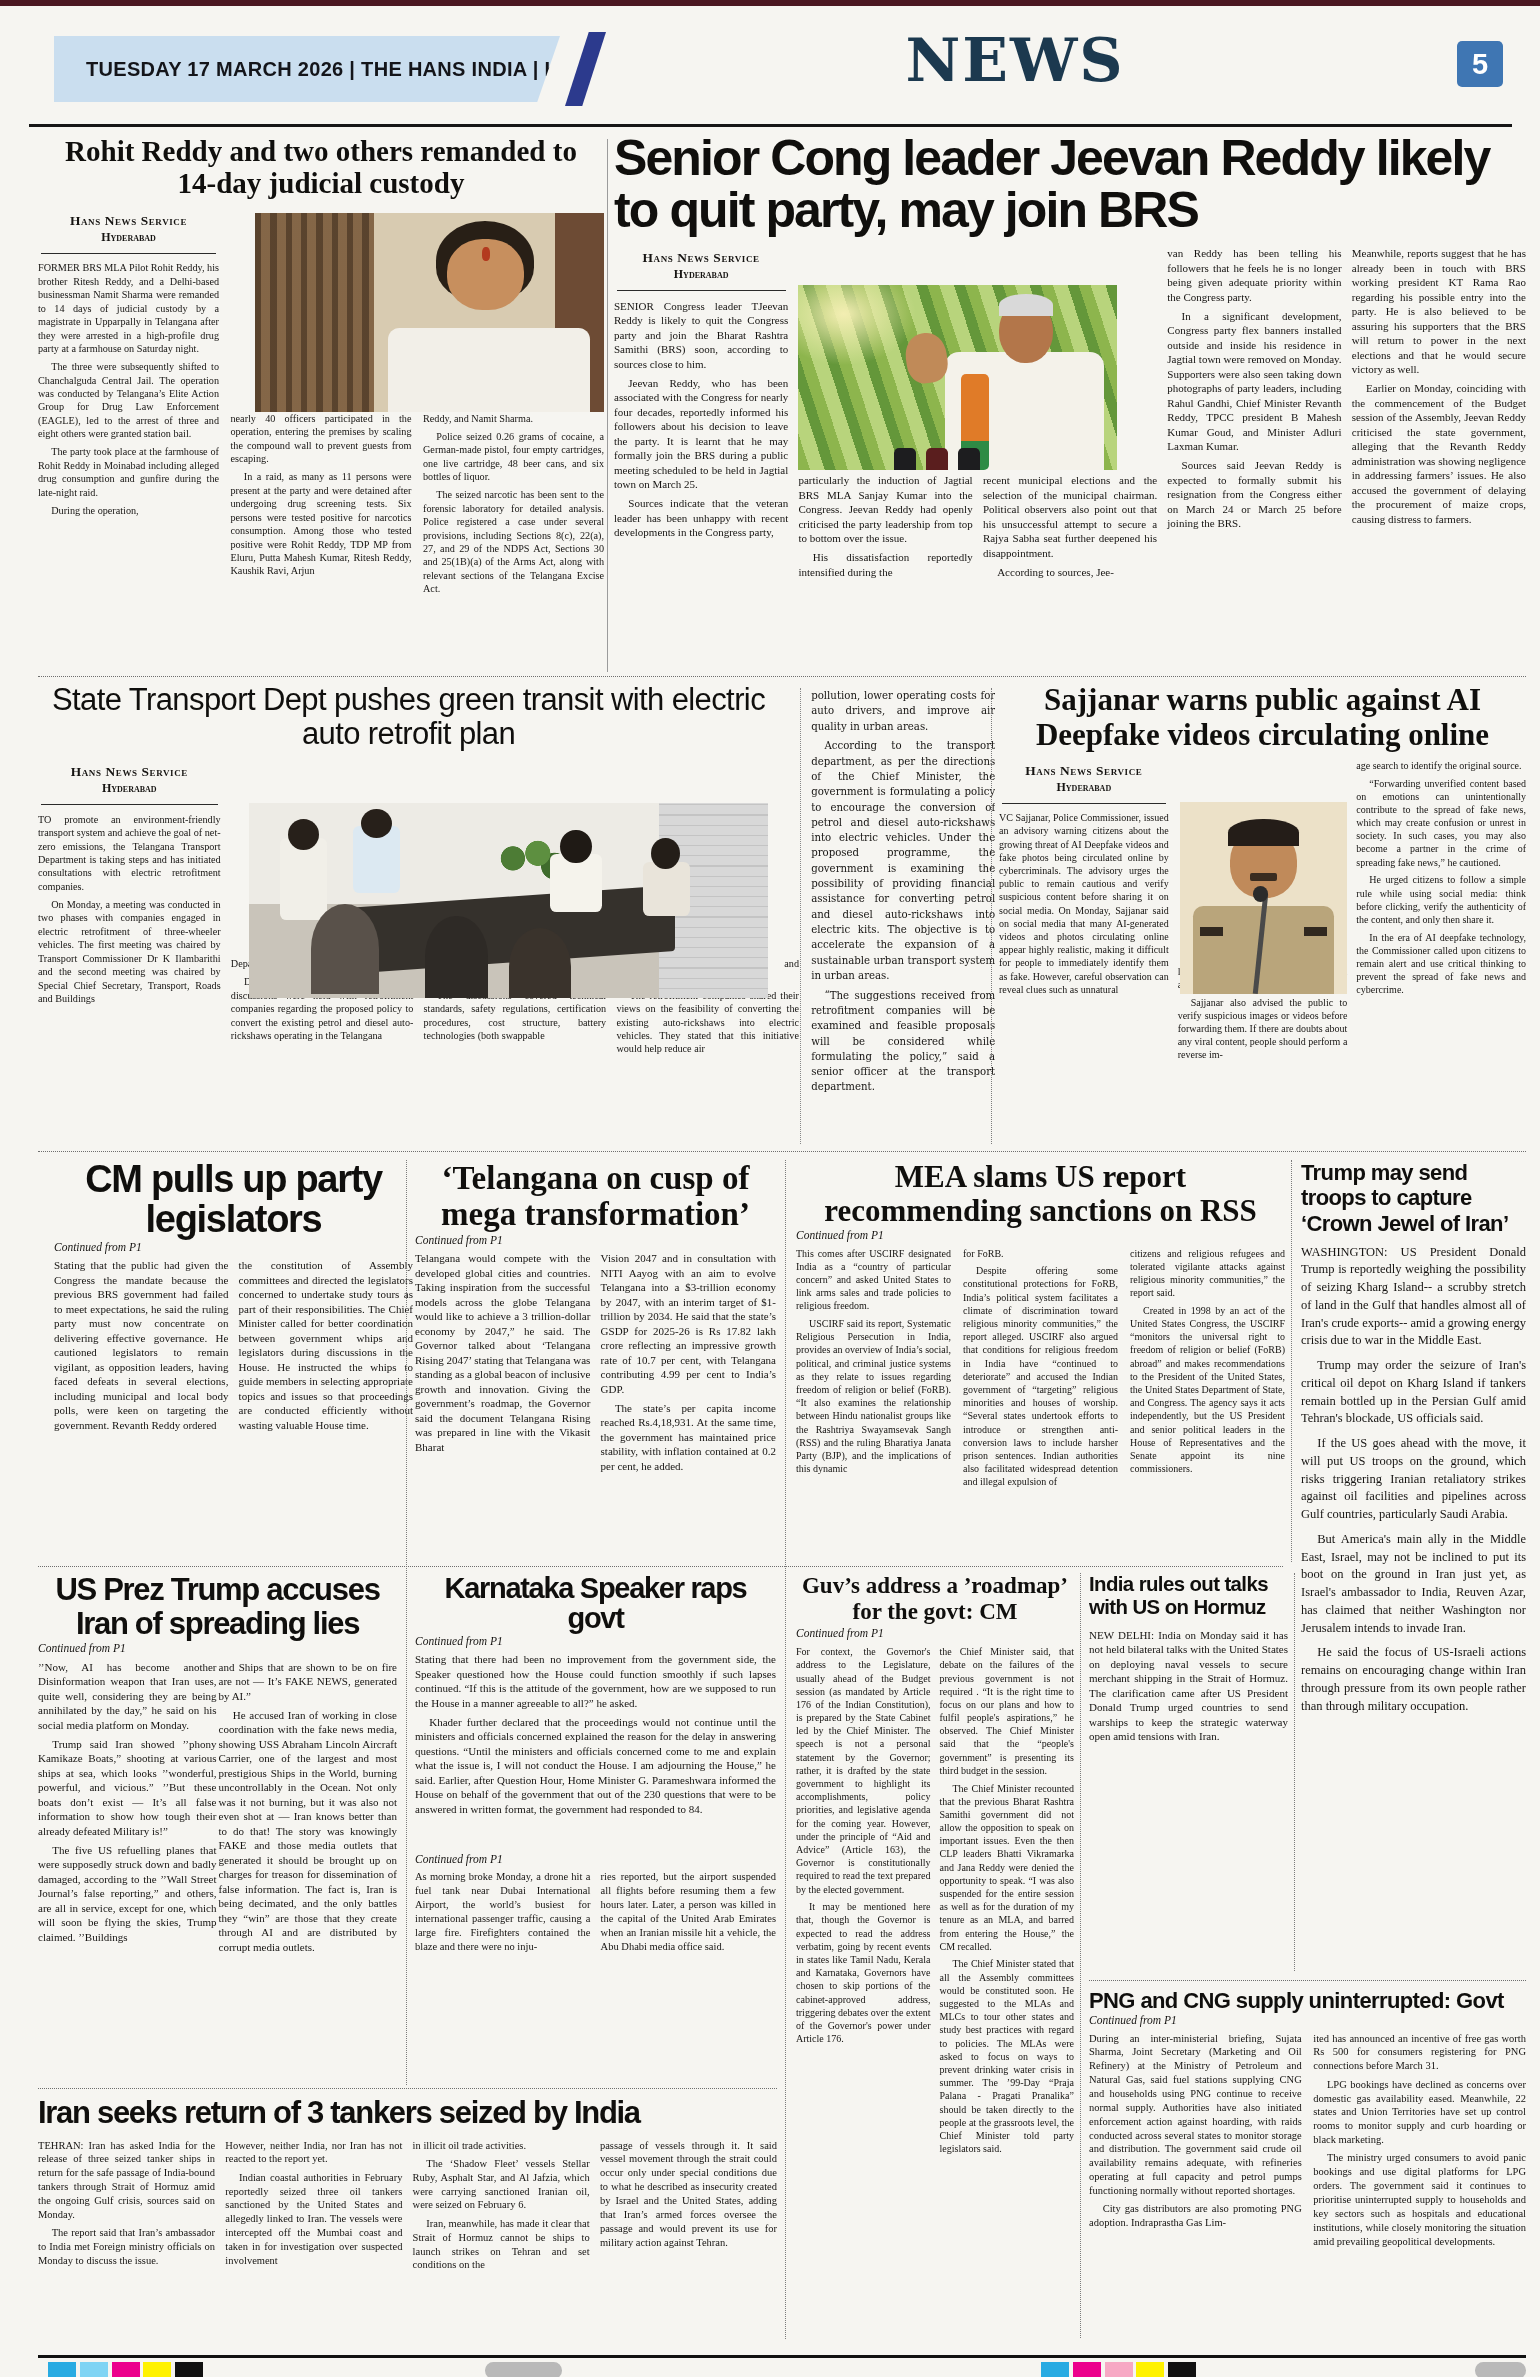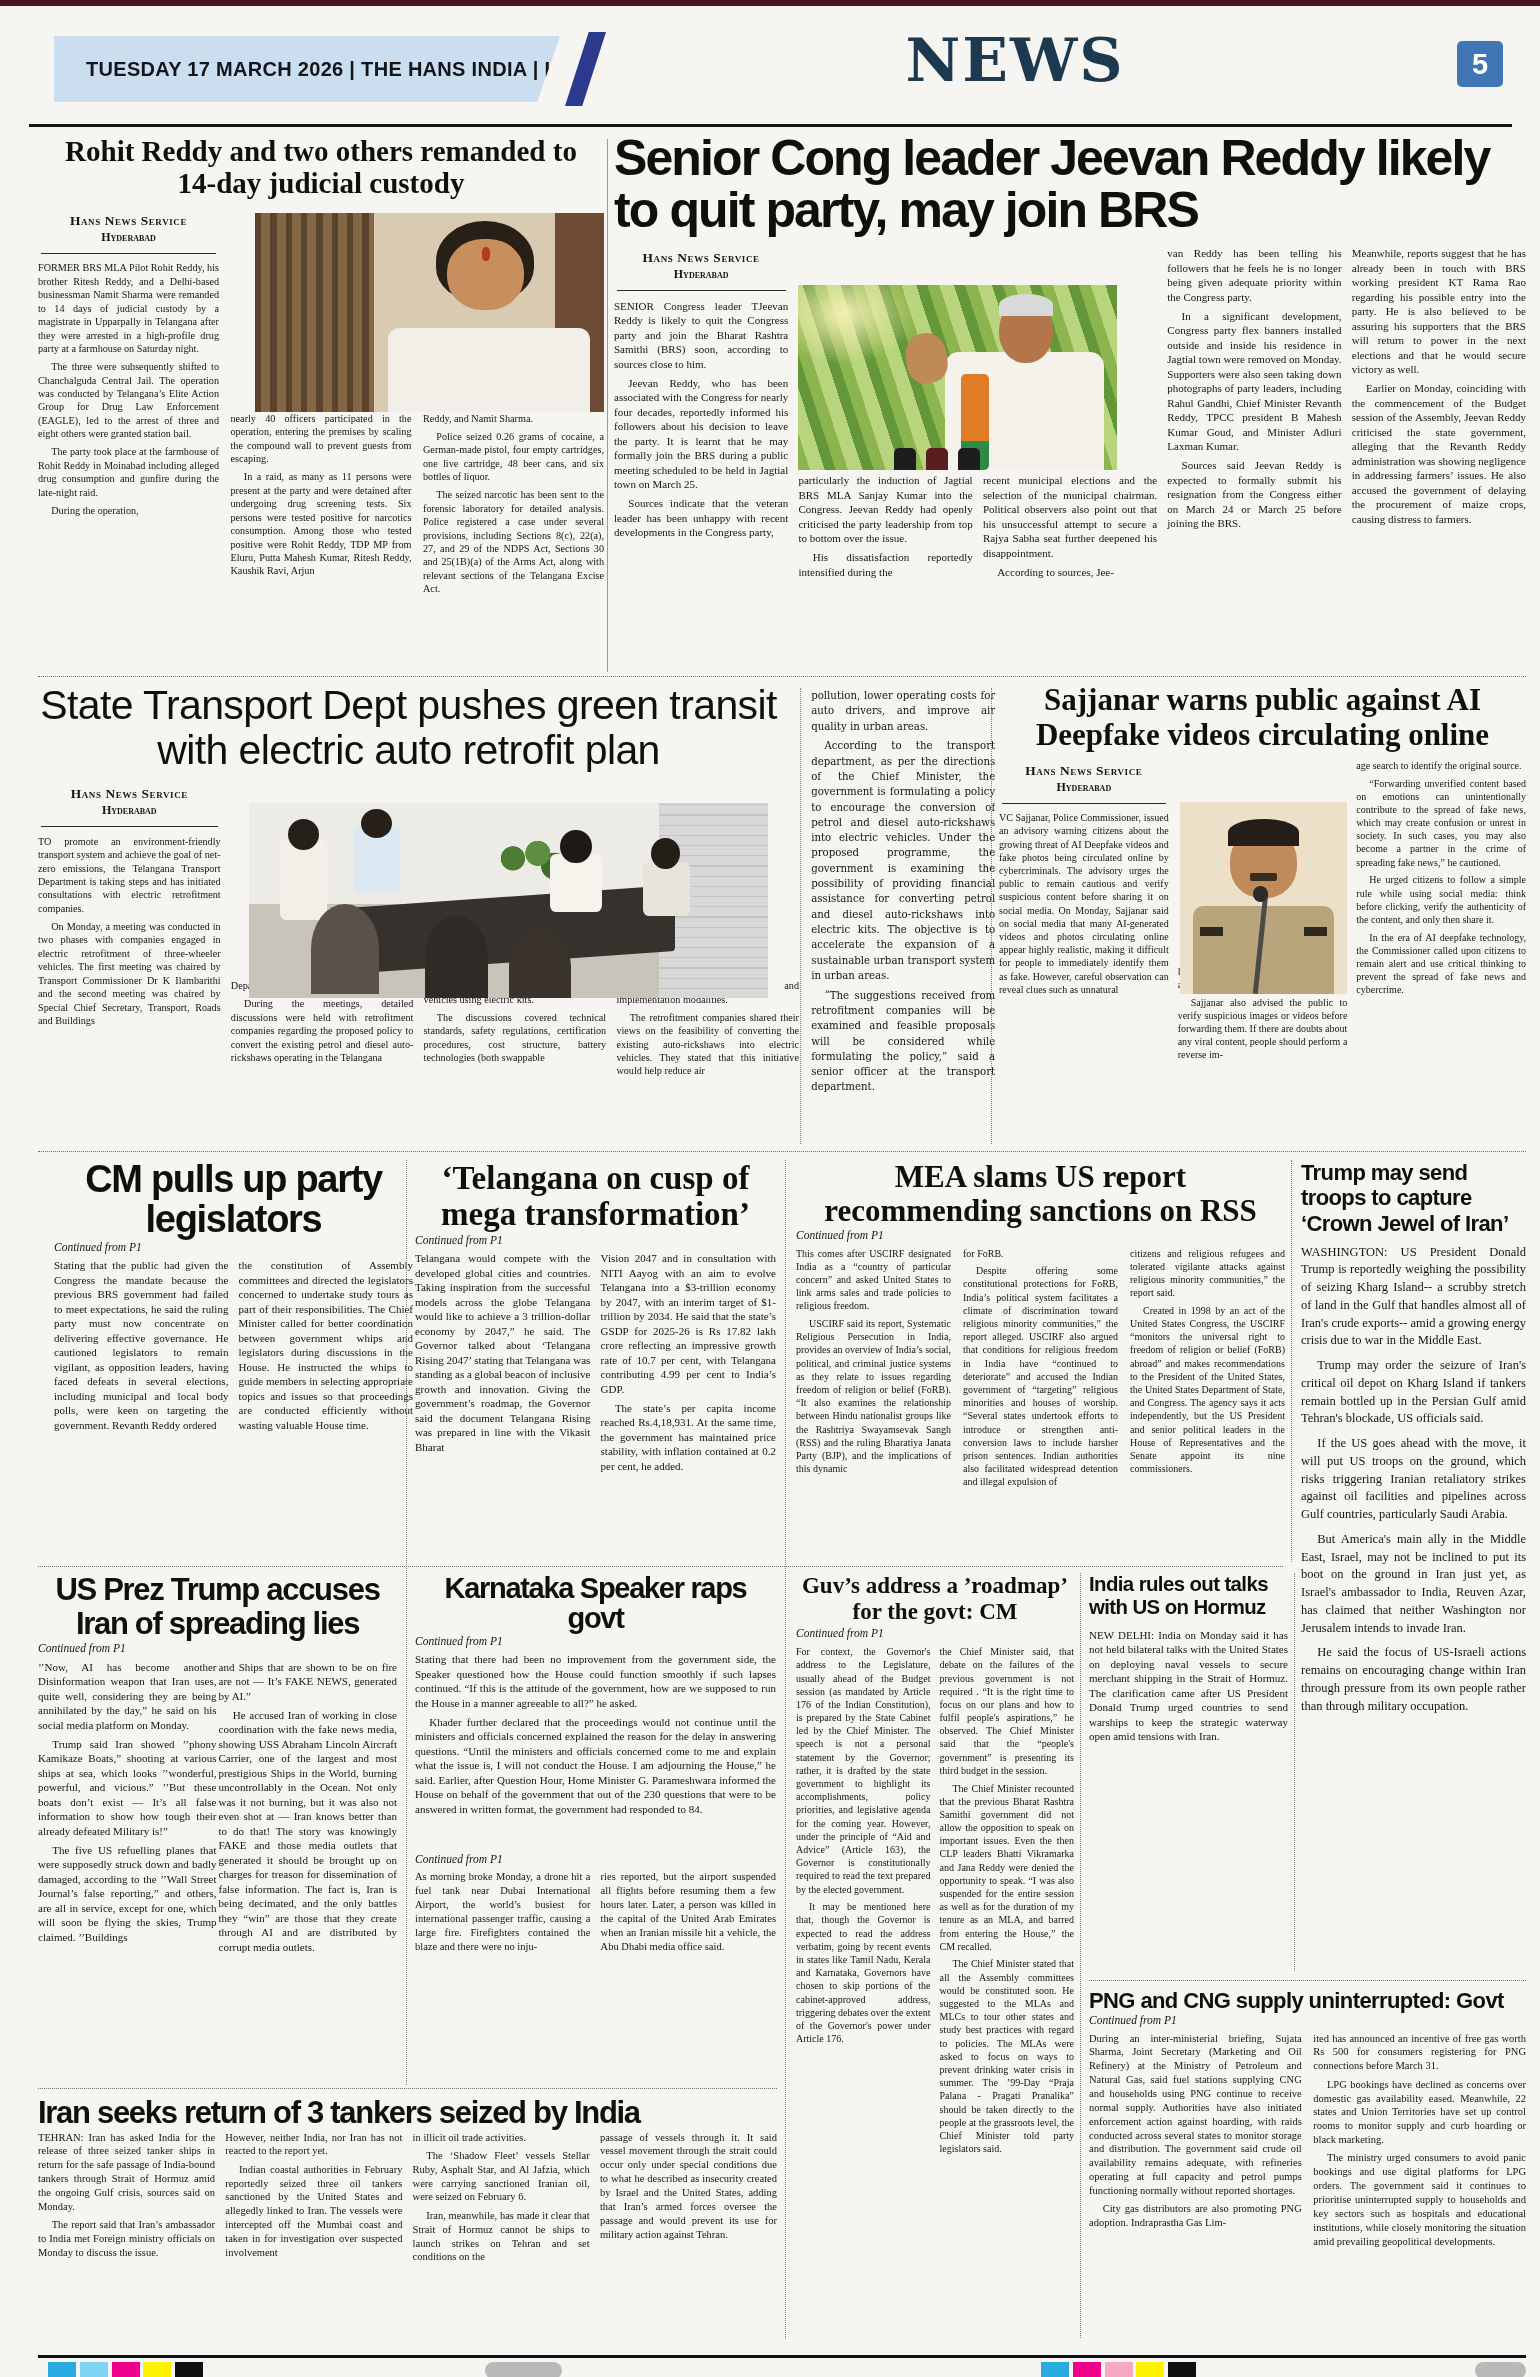--- a/index.html
+++ b/index.html
@@ -187,21 +187,21 @@
         <div class="hand"></div>
         <div class="mic1"></div>
         <div class="mic2"></div>
         <div class="mic3"></div>
     </div>
   </section>
 
   <div class="hdot" style="left:38px;top:676px;width:1488px"></div>
 
   <section class="art fs16" style="left:38px;top:683px;width:761px;height:464px">
-    <h2 class="hl sanslight" style="font-size:41px;line-height:1.1;width:741px">State Transport Dept pushes green transit with electric auto retrofit plan</h2>
+    <h2 class="hl sanslight" style="font-size:31px;line-height:1.1;width:741px">State Transport Dept pushes green transit with electric auto retrofit plan</h2>
     <div class="body" style="gap:10.2px">
       <div class="col">
         <div class="byline">
           <div class="agency">Hans News Service</div>
           <div class="city">Hyderabad</div>
         </div>
         <div class="paras">
             <p>TO promote an environment-friendly transport system and achieve the goal of net-zero emissions, the Telangana Transport Department is taking steps and has initiated consultations with electric retrofitment companies.</p>
             <p>On Monday, a meeting was conducted in two phases with companies engaged in electric retrofitment of three-wheeler vehicles. The first meeting was chaired by Transport Commissioner Dr K Ilambarithi and the second meeting was chaired by Special Chief Secretary, Transport, Roads and Buildings</p>
           </div>
@@ -480,21 +480,21 @@
             <p>The ministry urged consumers to avoid panic bookings and use digital platforms for LPG orders. The government said it continues to prioritise uninterrupted supply to households and key sectors such as hospitals and educational institutions, while closely monitoring the situation amid prevailing geopolitical developments.</p>
           </div>
         </div>
     </div>
   </section>
 
   <div class="hdot" style="left:38px;top:2088px;width:739px"></div>
 
   <section class="art fs165" style="left:38px;top:2097px;width:739px;height:245px">
     <h2 class="hl sans" style="font-size:31px;line-height:1.05;text-align:left">Iran seeks return of 3 tankers seized by India</h2>
-    <div class="body" style="gap:10.2px;margin-top:1px">
+    <div class="body" style="gap:10.2px;margin-top:9px">
       <div class="col">
           <div class="paras">
             <p>TEHRAN: Iran has asked India for the release of three seized tanker ships in return for the safe passage of India-bound tankers through Strait of Hormuz amid the ongoing Gulf crisis, sources said on Monday.</p>
             <p>The report said that Iran’s ambassador to India met Foreign ministry officials on Monday to discuss the issue.</p>
           </div>
         </div>
       <div class="col">
           <div class="paras">
             <p>However, neither India, nor Iran has not reacted to the report yet.</p>
             <p>Indian coastal authorities in February reportedly seized three oil tankers sanctioned by the United States and allegedly linked to Iran. The vessels were intercepted off the Mumbai coast and taken in for investigation over suspected involvement</p>

